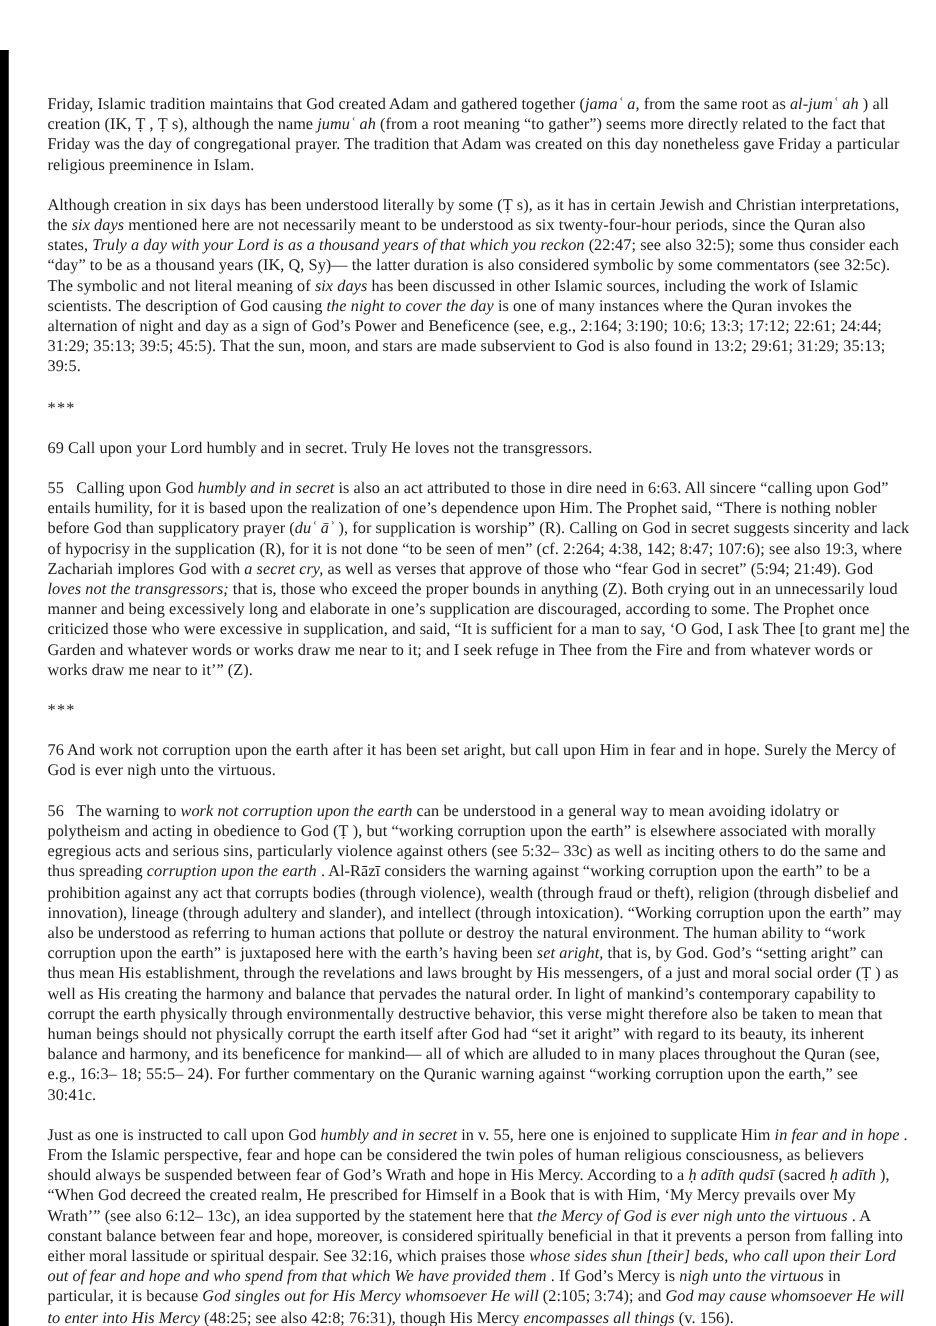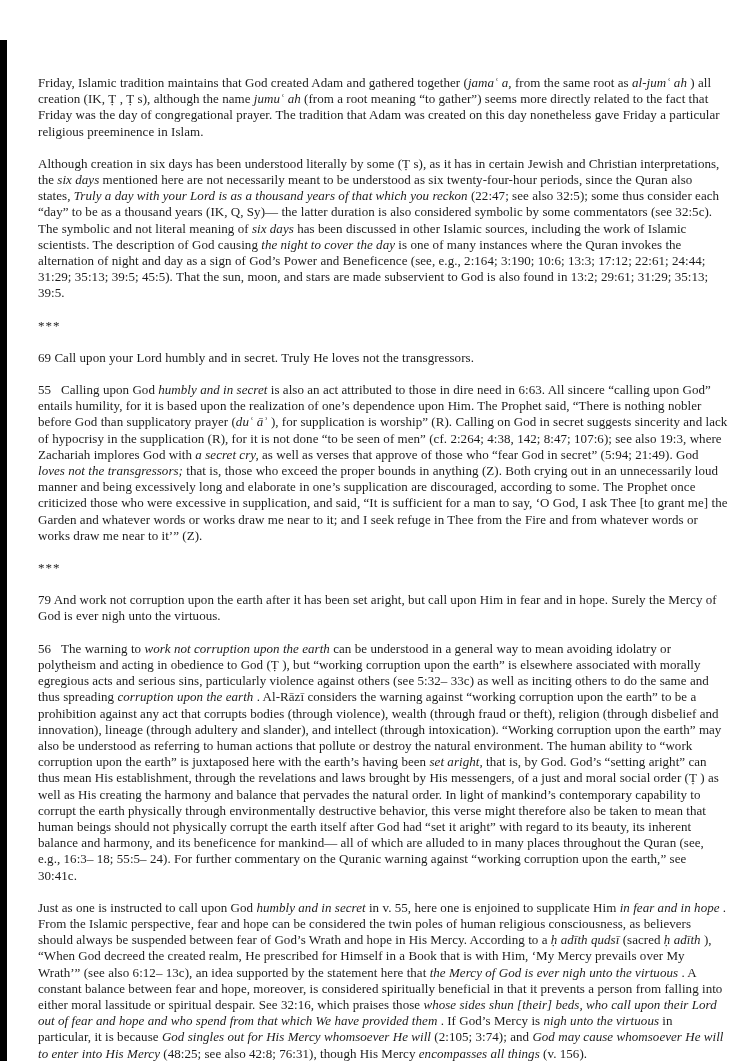--- a/index.html
+++ b/index.html
@@ -51,17 +51,17 @@
 
 <div class="page">
   <div class="edge-bar"></div>
   <div class="text-column">
       <p class="commentary"><span>Friday, Islamic tradition maintains that God created Adam and gathered together (</span><i>jamaʿ a,</i><span> from the same root as </span><i>al-jumʿ ah</i><span> ) all creation (IK, Ṭ , Ṭ s), although the name </span><i>jumuʿ ah</i><span> (from a root meaning “to gather”) seems more directly related to the fact that Friday was the day of congregational prayer. The tradition that Adam was created on this day nonetheless gave Friday a particular religious preeminence in Islam.</span></p>
       <p class="commentary"><span>Although creation in six days has been understood literally by some (Ṭ s), as it has in certain Jewish and Christian interpretations, the </span><i>six days</i><span> mentioned here are not necessarily meant to be understood as six twenty-four-hour periods, since the Quran also states, </span><i>Truly a day with your Lord is as a thousand years of that which you reckon</i><span> (22:47; see also 32:5); some thus consider each “day” to be as a thousand years (IK, Q, Sy)— the latter duration is also considered symbolic by some commentators (see 32:5c). The symbolic and not literal meaning of </span><i>six days</i><span> has been discussed in other Islamic sources, including the work of Islamic scientists. The description of God causing </span><i>the night to cover the day</i><span> is one of many instances where the Quran invokes the alternation of night and day as a sign of God’s Power and Beneficence (see, e.g., 2:164; 3:190; 10:6; 13:3; 17:12; 22:61; 24:44; 31:29; 35:13; 39:5; 45:5). That the sun, moon, and stars are made subservient to God is also found in 13:2; 29:61; 31:29; 35:13; 39:5.</span></p>
       <p class="separator">***</p>
       <p class="verse"><span>69 Call upon your Lord humbly and in secret. Truly He loves not the transgressors.</span></p>
       <p class="commentary"><span>55&nbsp;&nbsp;&nbsp;Calling upon God </span><i>humbly and in secret</i><span> is also an act attributed to those in dire need in 6:63. All sincere “calling upon God” entails humility, for it is based upon the realization of one’s dependence upon Him. The Prophet said, “There is nothing nobler before God than supplicatory prayer (</span><i>duʿ āʾ</i><span> ), for supplication is worship” (R). Calling on God in secret suggests sincerity and lack of hypocrisy in the supplication (R), for it is not done “to be seen of men” (cf. 2:264; 4:38, 142; 8:47; 107:6); see also 19:3, where Zachariah implores God with </span><i>a secret cry,</i><span> as well as verses that approve of those who “fear God in secret” (5:94; 21:49). God </span><i>loves not the transgressors;</i><span> that is, those who exceed the proper bounds in anything (Z). Both crying out in an unnecessarily loud manner and being excessively long and elaborate in one’s supplication are discouraged, according to some. The Prophet once criticized those who were excessive in supplication, and said, “It is sufficient for a man to say, ‘O God, I ask Thee [to grant me] the Garden and whatever words or works draw me near to it; and I seek refuge in Thee from the Fire and from whatever words or works draw me near to it’” (Z).</span></p>
       <p class="separator">***</p>
-      <p class="verse"><span>79 And work not corruption upon the earth after it has been set aright, but call upon Him in fear and in hope. Surely the Mercy of God is ever nigh unto the virtuous.</span></p>
+      <p class="verse"><span>76 And work not corruption upon the earth after it has been set aright, but call upon Him in fear and in hope. Surely the Mercy of God is ever nigh unto the virtuous.</span></p>
       <p class="commentary"><span>56&nbsp;&nbsp;&nbsp;The warning to </span><i>work not corruption upon the earth</i><span> can be understood in a general way to mean avoiding idolatry or polytheism and acting in obedience to God (Ṭ ), but “working corruption upon the earth” is elsewhere associated with morally egregious acts and serious sins, particularly violence against others (see 5:32– 33c) as well as inciting others to do the same and thus spreading </span><i>corruption upon the earth</i><span> . Al-Rāzī considers the warning against “working corruption upon the earth” to be a prohibition against any act that corrupts bodies (through violence), wealth (through fraud or theft), religion (through disbelief and innovation), lineage (through adultery and slander), and intellect (through intoxication). “Working corruption upon the earth” may also be understood as referring to human actions that pollute or destroy the natural environment. The human ability to “work corruption upon the earth” is juxtaposed here with the earth’s having been </span><i>set aright,</i><span> that is, by God. God’s “setting aright” can thus mean His establishment, through the revelations and laws brought by His messengers, of a just and moral social order (Ṭ ) as well as His creating the harmony and balance that pervades the natural order. In light of mankind’s contemporary capability to corrupt the earth physically through environmentally destructive behavior, this verse might therefore also be taken to mean that human beings should not physically corrupt the earth itself after God had “set it aright” with regard to its beauty, its inherent balance and harmony, and its beneficence for mankind— all of which are alluded to in many places throughout the Quran (see, e.g., 16:3– 18; 55:5– 24). For further commentary on the Quranic warning against “working corruption upon the earth,” see 30:41c.</span></p>
       <p class="commentary"><span>Just as one is instructed to call upon God </span><i>humbly and in secret</i><span> in v. 55, here one is enjoined to supplicate Him </span><i>in fear and in hope</i><span> . From the Islamic perspective, fear and hope can be considered the twin poles of human religious consciousness, as believers should always be suspended between fear of God’s Wrath and hope in His Mercy. According to a </span><i>ḥ adīth qudsī</i><span> (sacred </span><i>ḥ adīth</i><span> ), “When God decreed the created realm, He prescribed for Himself in a Book that is with Him, ‘My Mercy prevails over My Wrath’” (see also 6:12– 13c), an idea supported by the statement here that </span><i>the Mercy of God is ever nigh unto the virtuous</i><span> . A constant balance between fear and hope, moreover, is considered spiritually beneficial in that it prevents a person from falling into either moral lassitude or spiritual despair. See 32:16, which praises those </span><i>whose sides shun [their] beds, who call upon their Lord out of fear and hope and who spend from that which We have provided them</i><span> . If God’s Mercy is </span><i>nigh unto the virtuous</i><span> in particular, it is because </span><i>God singles out for His Mercy whomsoever He will</i><span> (2:105; 3:74); and </span><i>God may cause whomsoever He will to enter into His Mercy</i><span> (48:25; see also 42:8; 76:31), though His Mercy </span><i>encompasses all things</i><span> (v. 156).</span></p>
     </div>
 </div>
 
 </body></html>

